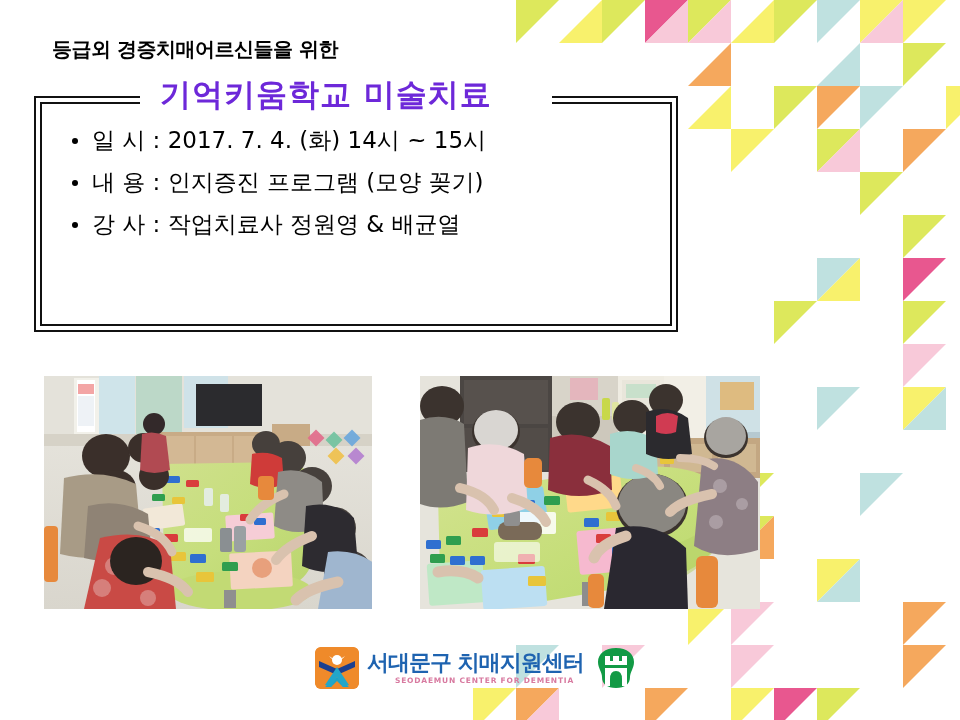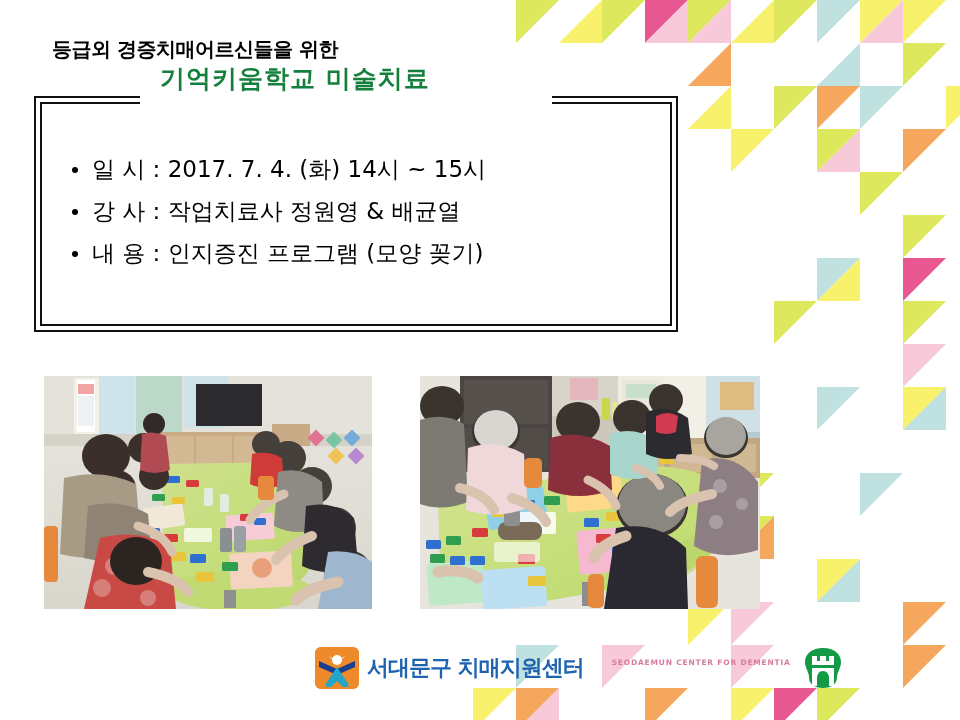--- a/index.html
+++ b/index.html
@@ -16,22 +16,22 @@
   #tri-layer{position:absolute;left:0;top:0;width:960px;height:720px;pointer-events:none;}
   .tri{position:absolute;width:0;height:0;}
 
   
   #kicker{
     position:absolute;left:52px;top:36px;
     font-size:20px;font-weight:700;color:#000;
     letter-spacing:-0.5px;white-space:nowrap;
   }
   #main-title{
-    position:absolute;left:160px;top:62px;
-    font-size:25px;font-weight:700;color:#15803d;
+    position:absolute;left:160px;top:74px;
+    font-size:31px;font-weight:700;color:#6d28d9;
     letter-spacing:1px;white-space:nowrap;
   }
 
   
   #info-box{
     position:absolute;left:34px;top:96px;width:644px;height:236px;
     border:2px solid #111;
     box-sizing:border-box;
   }
   #info-box-inner{
@@ -39,21 +39,21 @@
     border:2px solid #111;
     box-sizing:border-box;
   }
   
   #title-mask{
     position:absolute;left:140px;top:88px;width:412px;height:26px;
     background:#ffffff;
   }
 
   #bullets{
-    position:absolute;left:70px;top:148px;width:580px;
+    position:absolute;left:70px;top:119px;width:580px;
     list-style:none;margin:0;padding:0;
   }
   #bullets li{
     position:relative;
     padding-left:22px;
     font-size:23px;
     line-height:42px;
     color:#000;
     white-space:nowrap;
     letter-spacing:0px;
@@ -66,21 +66,21 @@
   }
 
   
   .photo{position:absolute;overflow:hidden;background:#cfd3d0;}
   #photo-left{left:44px;top:376px;width:328px;height:233px;}
   #photo-right{left:420px;top:376px;width:340px;height:233px;}
 
   
   #logo-row{position:absolute;left:315px;top:645px;height:46px;display:flex;align-items:center;gap:8px;}
   #logo-mark{width:44px;height:42px;border-radius:6px;background:#ef8a2a;position:relative;overflow:hidden;flex:0 0 auto;}
-  #logo-text-wrap{display:flex;flex-direction:row;justify-content:center;}
+  #logo-text-wrap{display:flex;flex-direction:column;justify-content:center;}
   #logo-ko{font-size:22px;font-weight:700;color:#1e63b0;letter-spacing:-1px;line-height:1.05;white-space:nowrap;}
   #logo-en{font-size:7.5px;font-weight:700;color:#d87aa0;letter-spacing:0.8px;white-space:nowrap;margin-top:2px;margin-left:28px;}
   #gu-emblem{width:40px;height:42px;position:relative;flex:0 0 auto;margin-left:4px;}
 </style>
 </head>
 <body>
 
 <div id="poster">
 
   <div id="tri-layer">
@@ -149,22 +149,22 @@
 
   <div id="info-box">
     <div id="info-box-inner"></div>
   </div>
   <div id="title-mask"></div>
 
   <div id="main-title">기억키움학교 미술치료</div>
 
   <ul id="bullets">
     <li>일 시 : 2017. 7. 4. (화) 14시 ~ 15시</li>
+    <li>내 용 : 인지증진 프로그램 (모양 꽂기)</li>
     <li>강 사 : 작업치료사 정원영 &amp; 배균열</li>
-    <li>내 용 : 인지증진 프로그램 (모양 꽂기)</li>
   </ul>
 
   <div class="photo" id="photo-left">
     <svg width="328" height="233" viewBox="0 0 328 233" preserveAspectRatio="none">
       <defs>
         <linearGradient id="wall1" x1="0" y1="0" x2="0" y2="1">
           <stop offset="0" stop-color="#e9e7e0"></stop>
             <stop offset="1" stop-color="#d9d6cd"></stop>
         </linearGradient>
         <linearGradient id="tbl1" x1="0" y1="0" x2="1" y2="1">

